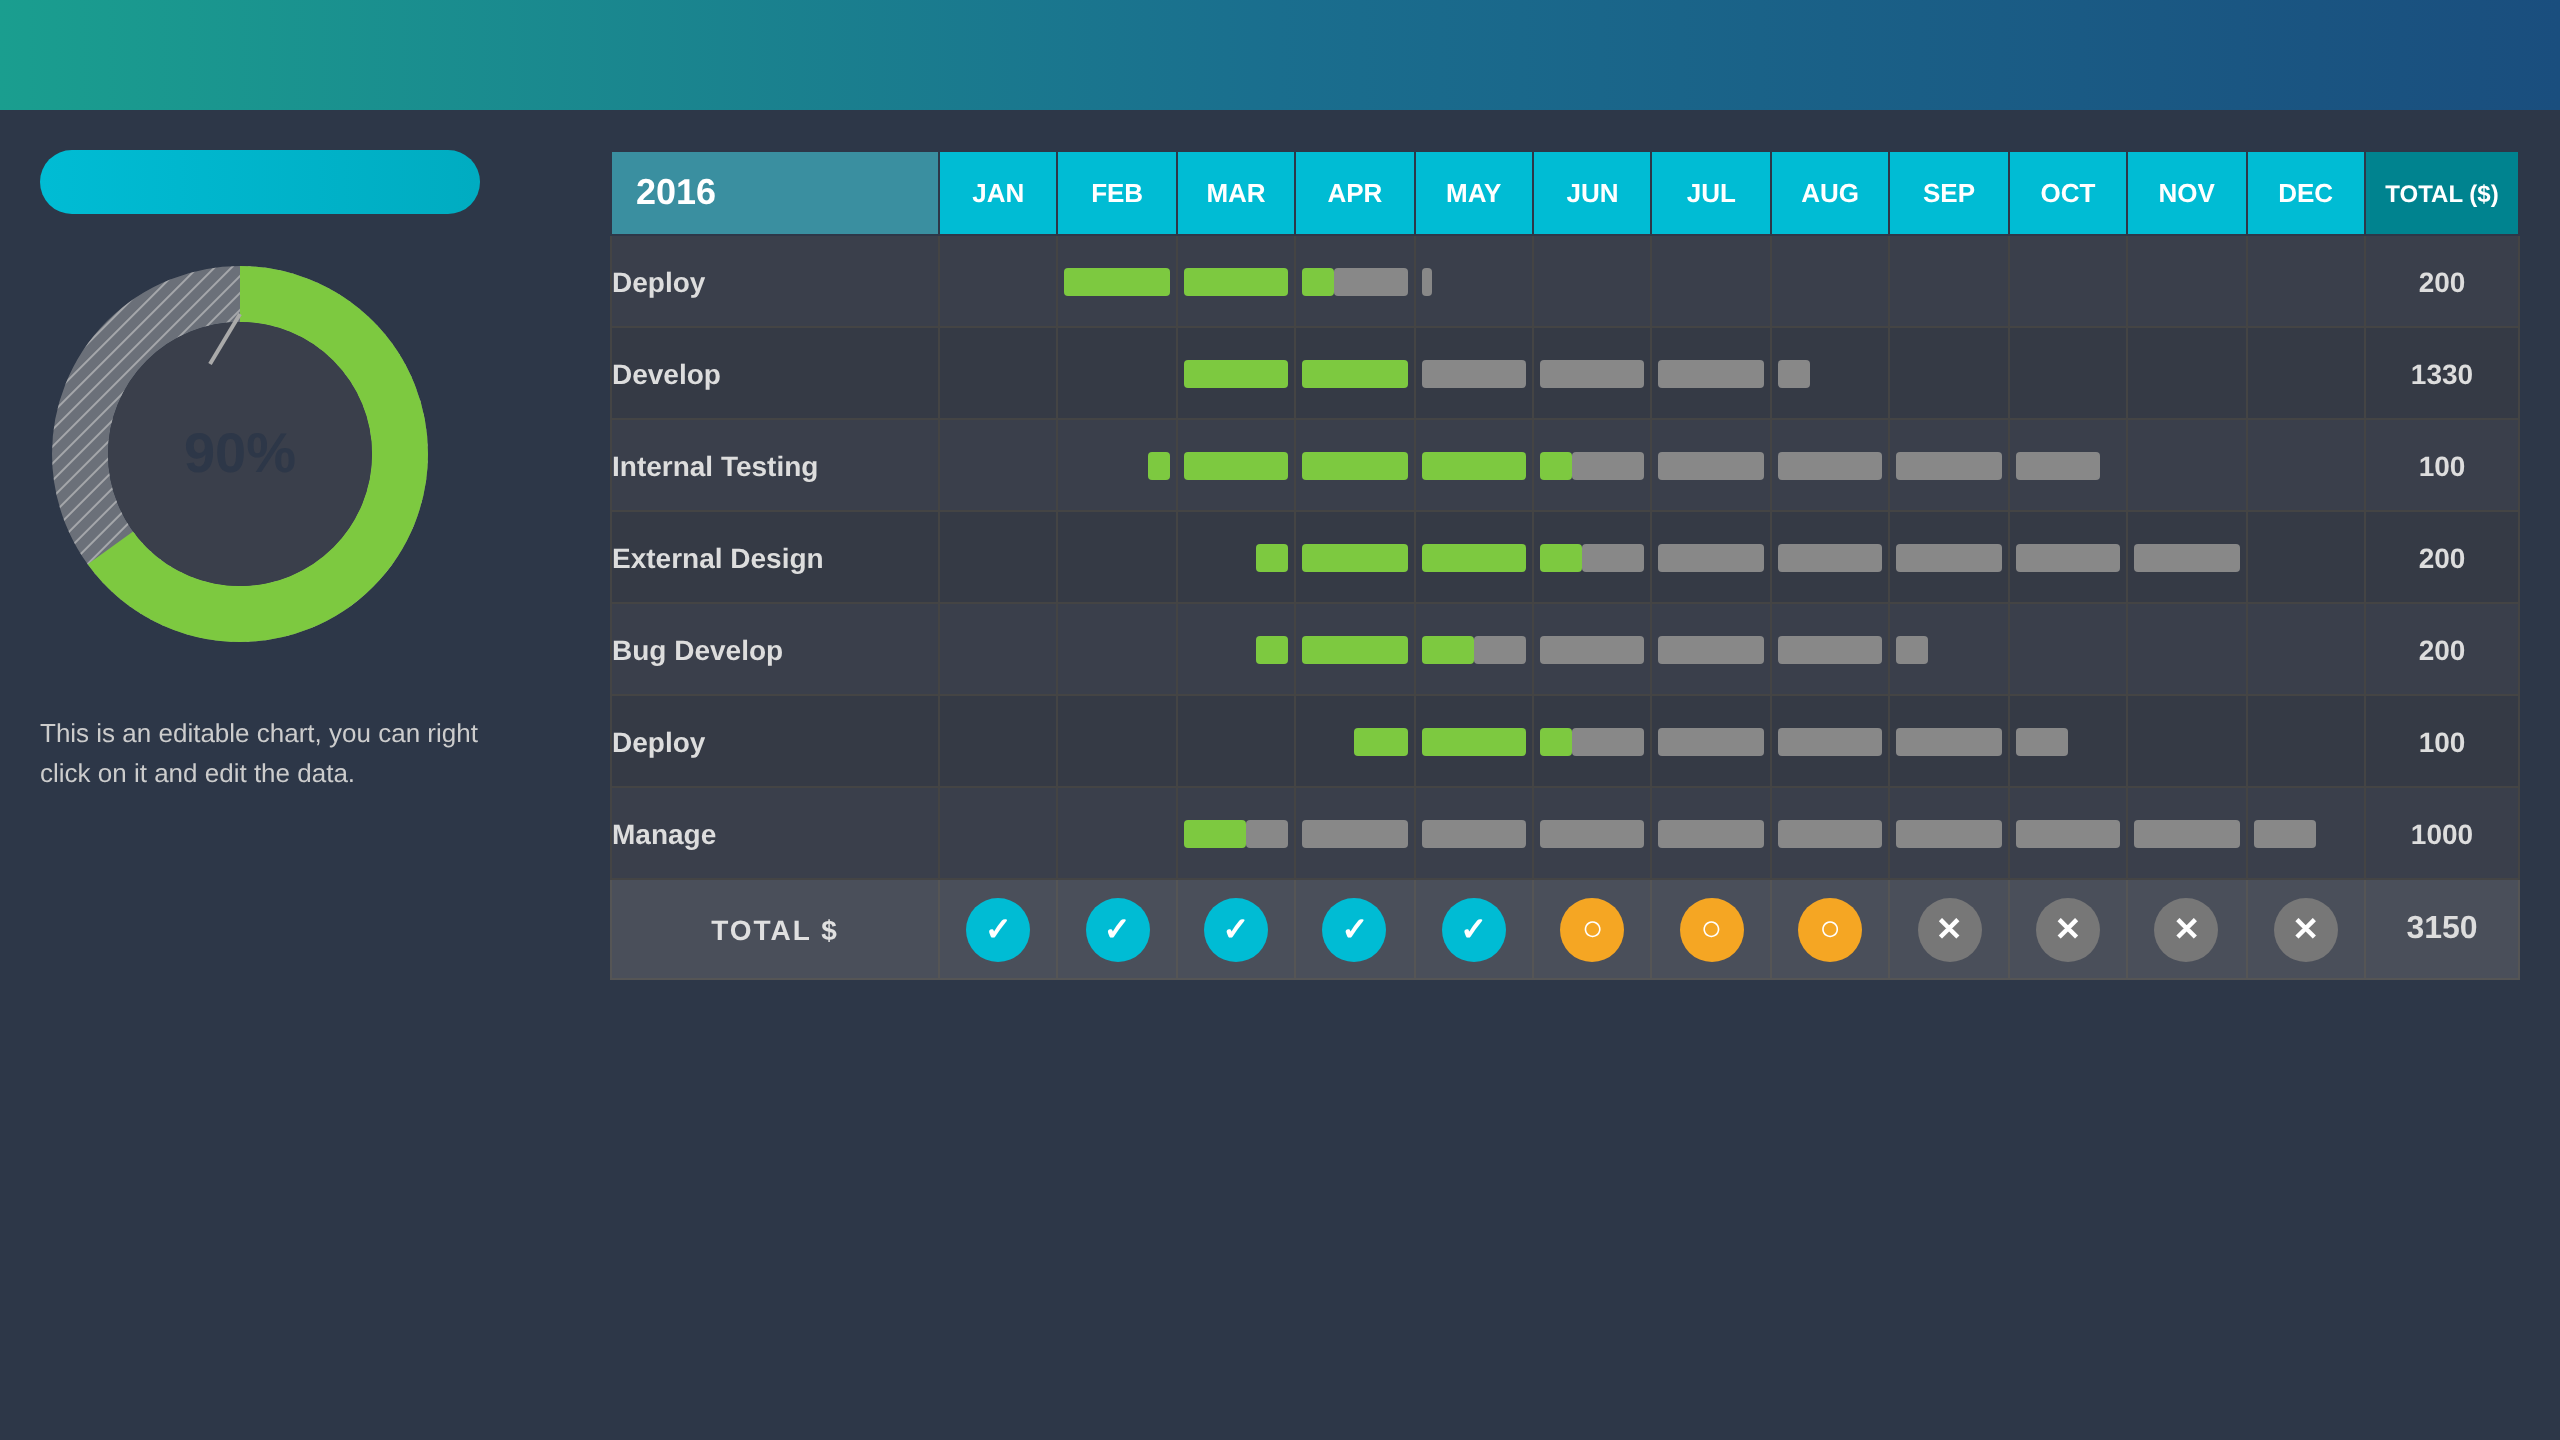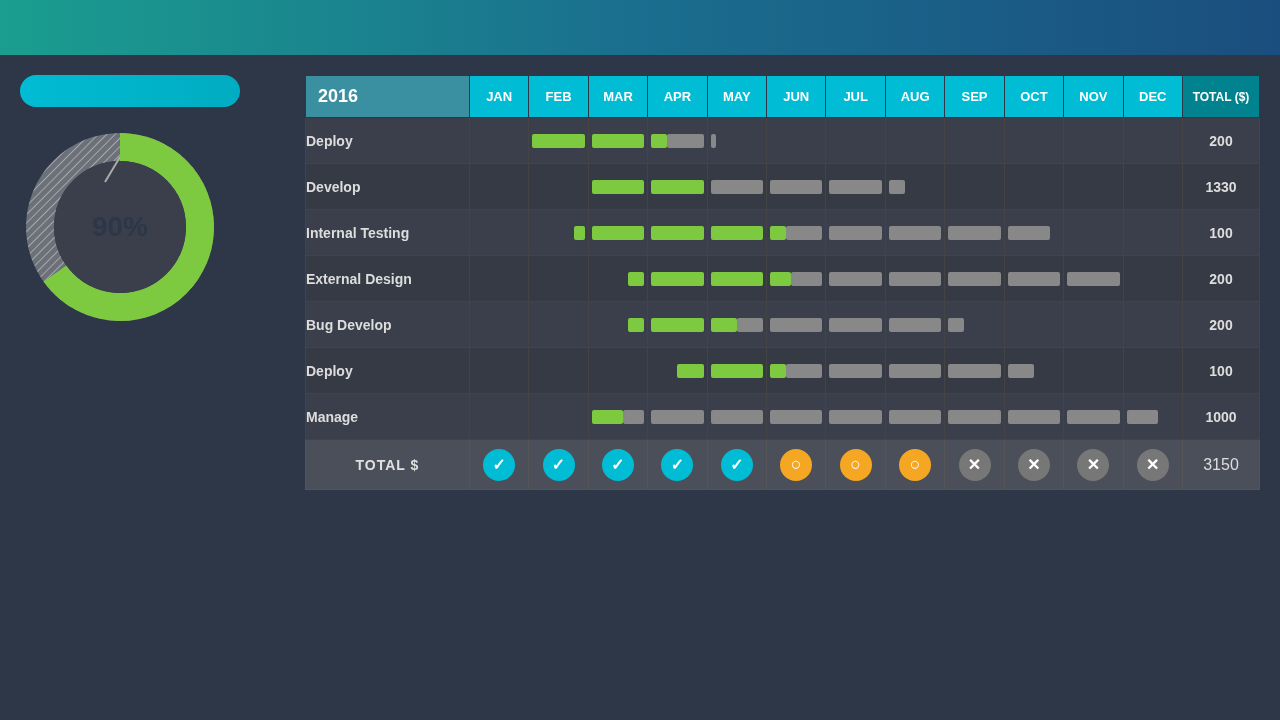--- a/index.html
+++ b/index.html
@@ -198,21 +198,21 @@
     .total-label {
       color: #e0e0e0;
       font-weight: 800;
       font-size: 14px;
       letter-spacing: 1px;
       text-align: center;
     }
 
     .total-amount {
       color: #ddd;
-      font-weight: 400;
+      font-weight: 700;
       font-size: 16px;
     }
 
     
     .gantt-row td.bar-row {
       padding: 0 3px;
     }
   </style>
 </head>
 <body>
@@ -241,20 +241,21 @@
         <circle cx="100" cy="100" r="66" fill="#3a3f4b"></circle>
 
         <line x1="100" y1="30" x2="85" y2="55" stroke="#aaa" stroke-width="2"></line>
       </svg>
       <div class="donut-center">
         <span class="donut-percent">90%</span>
       </div>
     </div>
 
 
+    <p class="description">This is an editable chart, you can right click on it and edit the data.</p>
   </div>
 
   <div class="gantt-panel">
     <table class="gantt-table">
       <thead>
         <tr class="gantt-header">
           <th class="year-cell">2016</th>
           <th>JAN</th>
           <th>FEB</th>
           <th>MAR</th>

